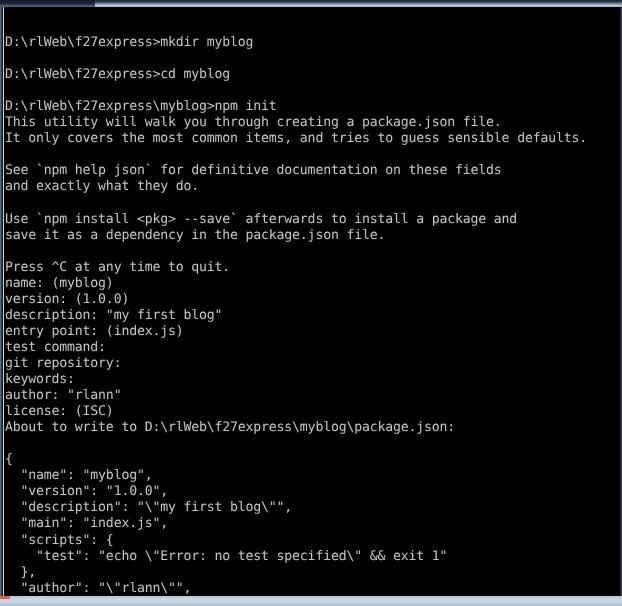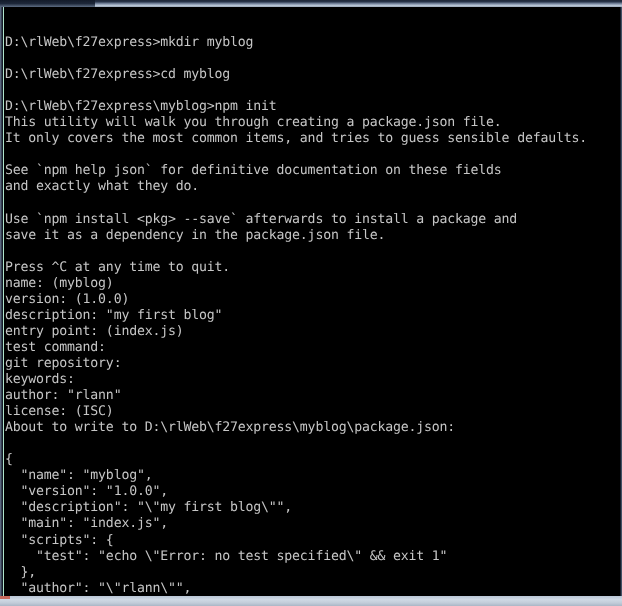--- a/index.html
+++ b/index.html
@@ -14,21 +14,21 @@
     overflow: hidden;
     font-family: "DejaVu Sans Mono", monospace;
   }
 
   
   #console-window {
     position: relative;
     width: 622px;
     height: 606px;
     box-sizing: border-box;
-    background: #86efac;
+    background: #f9a8d4;
     overflow: hidden;
   }
 
   
   .frame-top {
     position: absolute;
     top: 0; left: 0;
     width: 622px;
     height: 7px;
     background: linear-gradient(to bottom,

